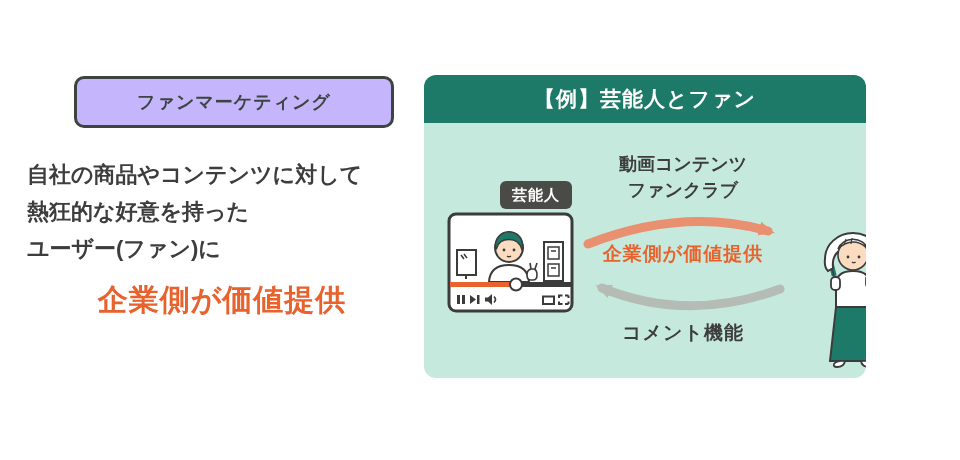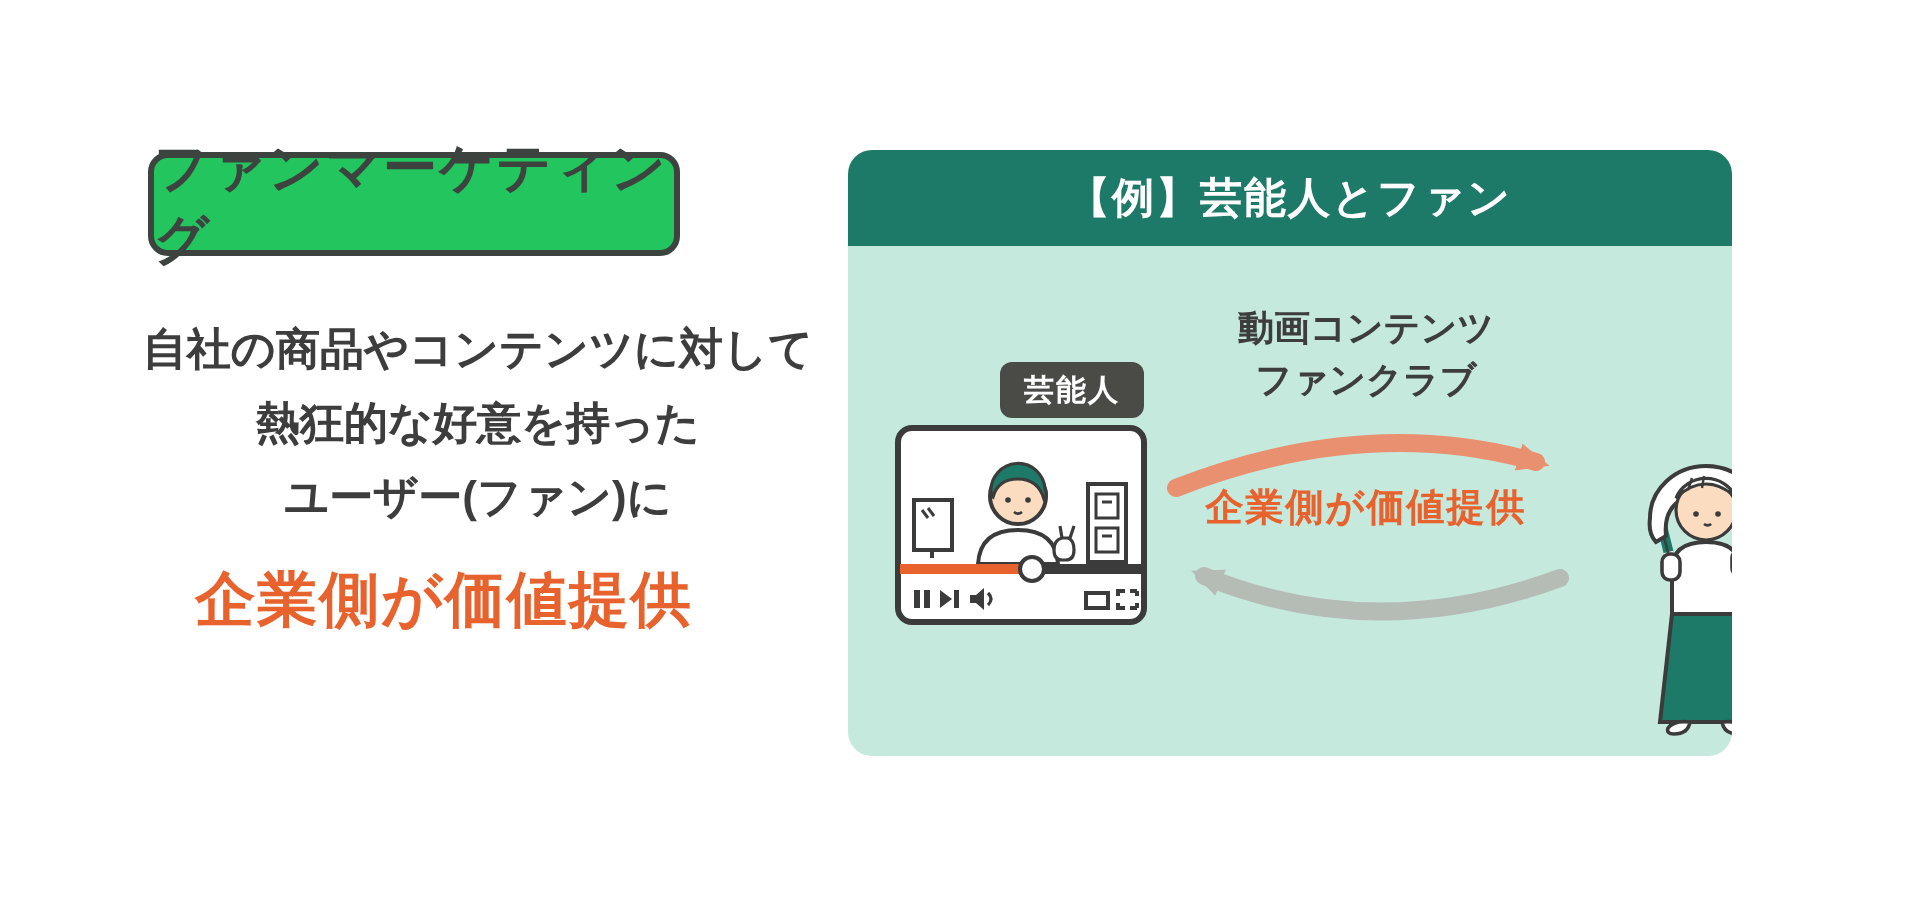--- a/index.html
+++ b/index.html
@@ -6,27 +6,27 @@
   html,body { background:#ffffff; }
   body { font-family:"Liberation Sans","DejaVu Sans",sans-serif; }
   .canvas {
     position:relative; width:960px; height:460px; background:#ffffff;
     overflow:hidden; font-weight:bold; color:#3d4440;
   }
   .abs { position:absolute; }
 
   
   .title-box {
-    left:74px; top:76px; width:266px; height:52px;
+    left:74px; top:76px; width:320px; height:52px;
     border:3px solid #3d4440; border-radius:10px;
     display:flex; align-items:center; justify-content:center;
-    font-size:27px; letter-spacing:1px; background:#22c55e;
+    font-size:18px; letter-spacing:1px; background:#c4b5fd;
   }
   .desc {
-    left:45px; top:156px; width:388px; text-align:center;
+    left:27px; top:156px; width:388px; text-align:left;
     font-size:22px; line-height:37px; color:#3d3d3d;
   }
   .desc-highlight {
     left:28px; top:280px; width:388px; text-align:center;
     font-size:30px; color:#e8622d; letter-spacing:1px;
   }
 
   
   .panel {
     left:424px; top:75px; width:442px; height:303px;
@@ -105,20 +105,21 @@
         <path d="M 356 166 Q 264 200 178 165" fill="none" stroke="#b5bbb5" stroke-width="9" stroke-linecap="round" marker-end="url(#headG)"></path>
       </svg>
 
       <span class="badge badge-celeb">芸能人</span>
 
       <div class="mid-top">
         <div>動画コンテンツ</div>
         <div>ファンクラブ</div>
       </div>
       <div class="mid-orange">企業側が価値提供</div>
+      <div class="mid-comment">コメント機能</div>
 
       <svg class="player-svg" viewBox="0 0 127 101">
         <rect x="2" y="2" width="123" height="97" rx="7" fill="#ffffff" stroke="#3b3b3b" stroke-width="3"></rect>
 
         <g>
           <rect x="10" y="38" width="19" height="25" fill="#ffffff" stroke="#3b3b3b" stroke-width="2"></rect>
           <line x1="14" y1="43" x2="17" y2="47" stroke="#3b3b3b" stroke-width="1.5"></line>
           <line x1="17" y1="42" x2="20" y2="46" stroke="#3b3b3b" stroke-width="1.5"></line>
           <line x1="19" y1="63" x2="19" y2="67" stroke="#3b3b3b" stroke-width="2"></line>
         </g>

